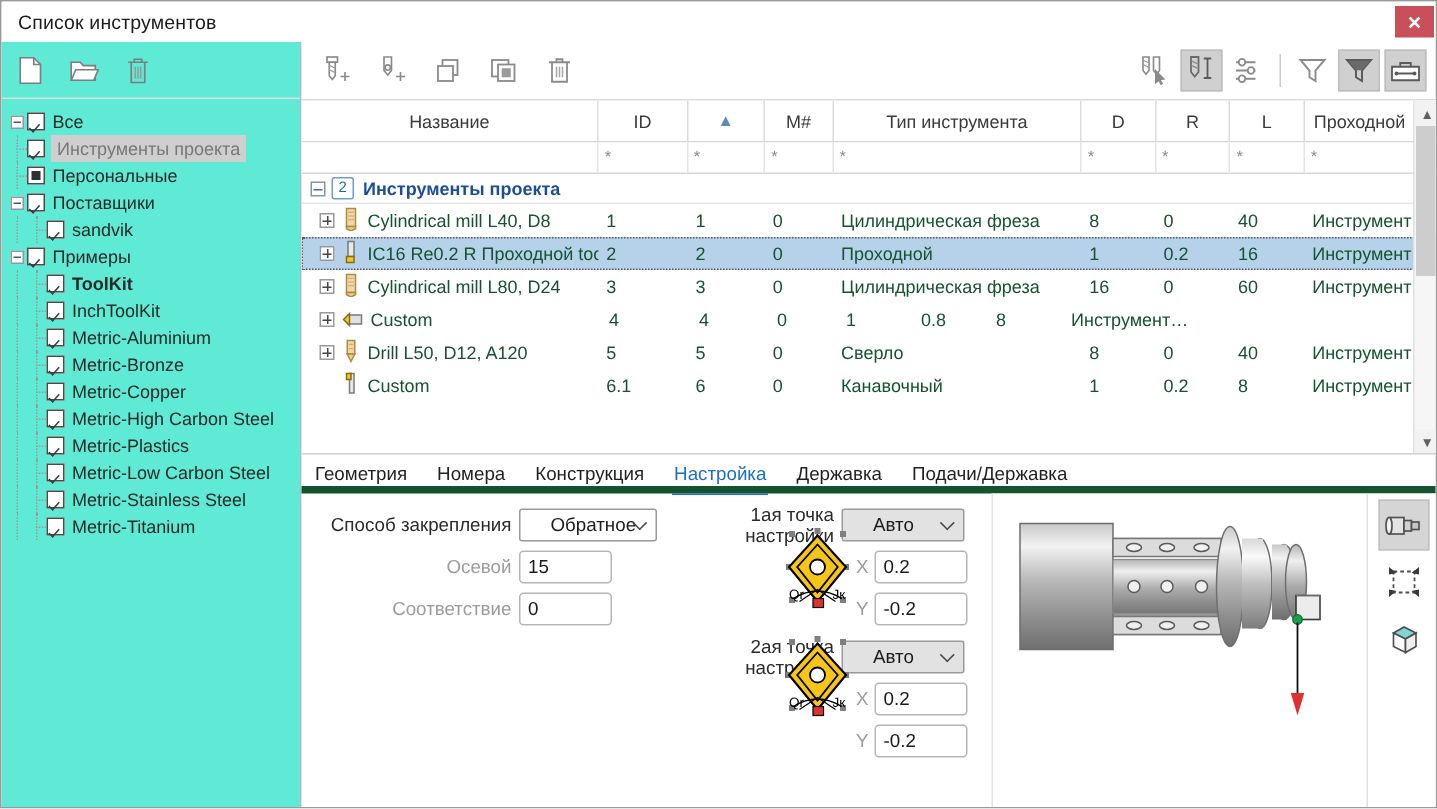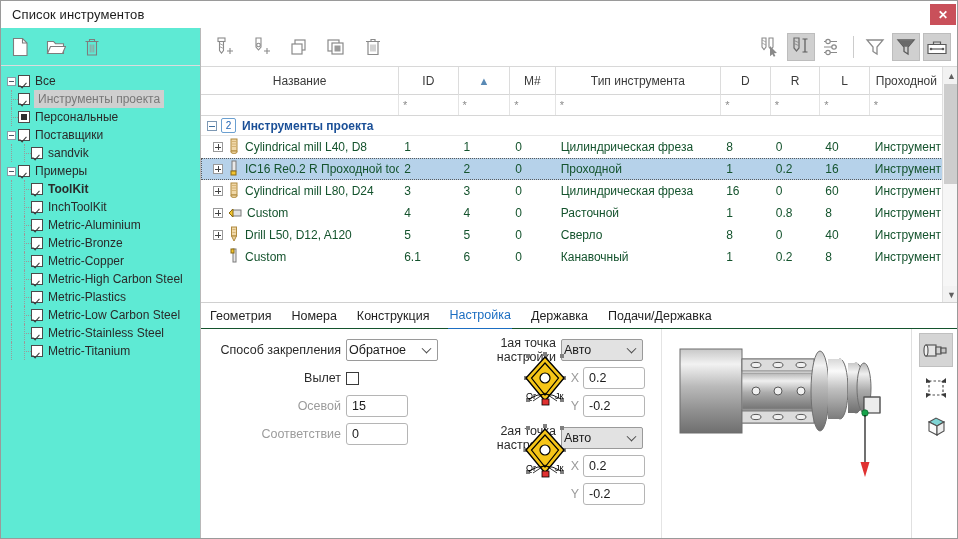--- a/index.html
+++ b/index.html
@@ -194,23 +194,23 @@
     background: #f2f2f2;
   }
   .vs-arrow.bottom { position: absolute; bottom: 0; }
   .vs-thumb {
     position: absolute; top: 17px; left: 1px; width: 15px; height: 100px;
     background: #cdcdcd; cursor: pointer;
   }
 
   
   .tabbar {
-    display: flex; align-items: center; height: 26px;
+    display: flex; align-items: flex-start; height: 26px;
     padding-left: 8px; gap: 18px;
-    border-bottom: 1px solid #14532d;
+    border-bottom: 5px solid #14532d;
   }
   .tab {
     font-size: 12.5px; color: #1f1f1f; cursor: pointer; line-height: 26px;
     padding: 0 1px;
   }
   .tab.active { color: #1b6ec2; border-bottom: 1px solid #1b6ec2; }
 
   
   .content {
     position: relative; height: 246px; display: flex;
@@ -222,21 +222,21 @@
     display: flex; align-items: center; height: 26px; margin-bottom: 2px;
   }
   .flabel {
     font-size: 12.5px; color: #2a2a2a; text-align: right;
     padding-right: 5px;
   }
   .flabel.dim { color: #9b9b9b; }
   .fsel {
     height: 22px; border: 1px solid #9a9a9a; background: #fff;
     font-size: 12.5px; color: #1a1a1a; display: flex; align-items: center;
-    padding-left: 2px; position: relative; cursor: pointer; border-radius: 2px;
+    padding-left: 20px; position: relative; cursor: pointer; border-radius: 2px;
   }
   .fsel.gray { background: #e2e2e2; }
   .fsel .chev {
     position: absolute; right: 7px; top: 50%; width: 7px; height: 7px;
     border: solid #4a4a4a; border-width: 0 1.3px 1.3px 0;
     transform: translateY(-70%) rotate(45deg);
   }
   .ftext {
     height: 22px; border: 1px solid #b5b5b5; background: #fff;
     font-size: 12.5px; color: #1a1a1a; display: flex; align-items: center;
@@ -580,21 +580,20 @@
                 <span class="row-exp"></span>
                 <span><svg width="14" height="16" viewBox="0 0 14 16">
                     <rect x="4" y="6" width="9" height="6" fill="#e2e2e2" stroke="#7a7a7a" stroke-width="1"></rect>
                     <path d="M1 9 L5 5 L5 13 Z" fill="#f2c430" stroke="#8a6a10" stroke-width="1"></path>
                   </svg></span>
                 <span>Custom</span>
               </div>
               <div class="cell" style="width:60px">4</div>
               <div class="cell" style="width:52px">4</div>
               <div class="cell" style="width:46px">0</div>
-              <div class="cell" style="width:167px">Расточной</div>
               <div class="cell" style="width:50px">1</div>
               <div class="cell" style="width:50px">0.8</div>
               <div class="cell" style="width:50px">8</div>
               <div class="cell" style="width:90px">Инструмент…</div>
             </div>
             <div class="row">
               <div class="cell name" style="width:200px">
                 <span class="row-exp"></span>
                 <span><svg width="12" height="16" viewBox="0 0 12 16">
                     <rect x="3.5" y="1" width="5" height="9" fill="#f0d8a8" stroke="#b08a3e" stroke-width="1"></rect>
@@ -654,24 +653,20 @@
 
         <div style="position:absolute;left:10px;top:8px;width:250px;">
           <div class="frow">
             <span class="flabel" style="width:135px">Способ закрепления</span>
             <span class="fsel" style="width:92px">
               <span>Обратное</span>
               <i class="chev"></i>
             </span>
           </div>
           <div class="frow">
-            <span class="flabel" style="width:135px">Вылет</span>
-            <span class="fcheck"></span>
-          </div>
-          <div class="frow">
             <span class="flabel dim" style="width:135px">Осевой</span>
             <span class="ftext" style="width:62px">15</span>
           </div>
           <div class="frow">
             <span class="flabel dim" style="width:135px">Соответствие</span>
             <span class="ftext" style="width:62px">0</span>
           </div>
         </div>
 
         <div style="position:absolute;left:250px;top:8px;width:210px;">

